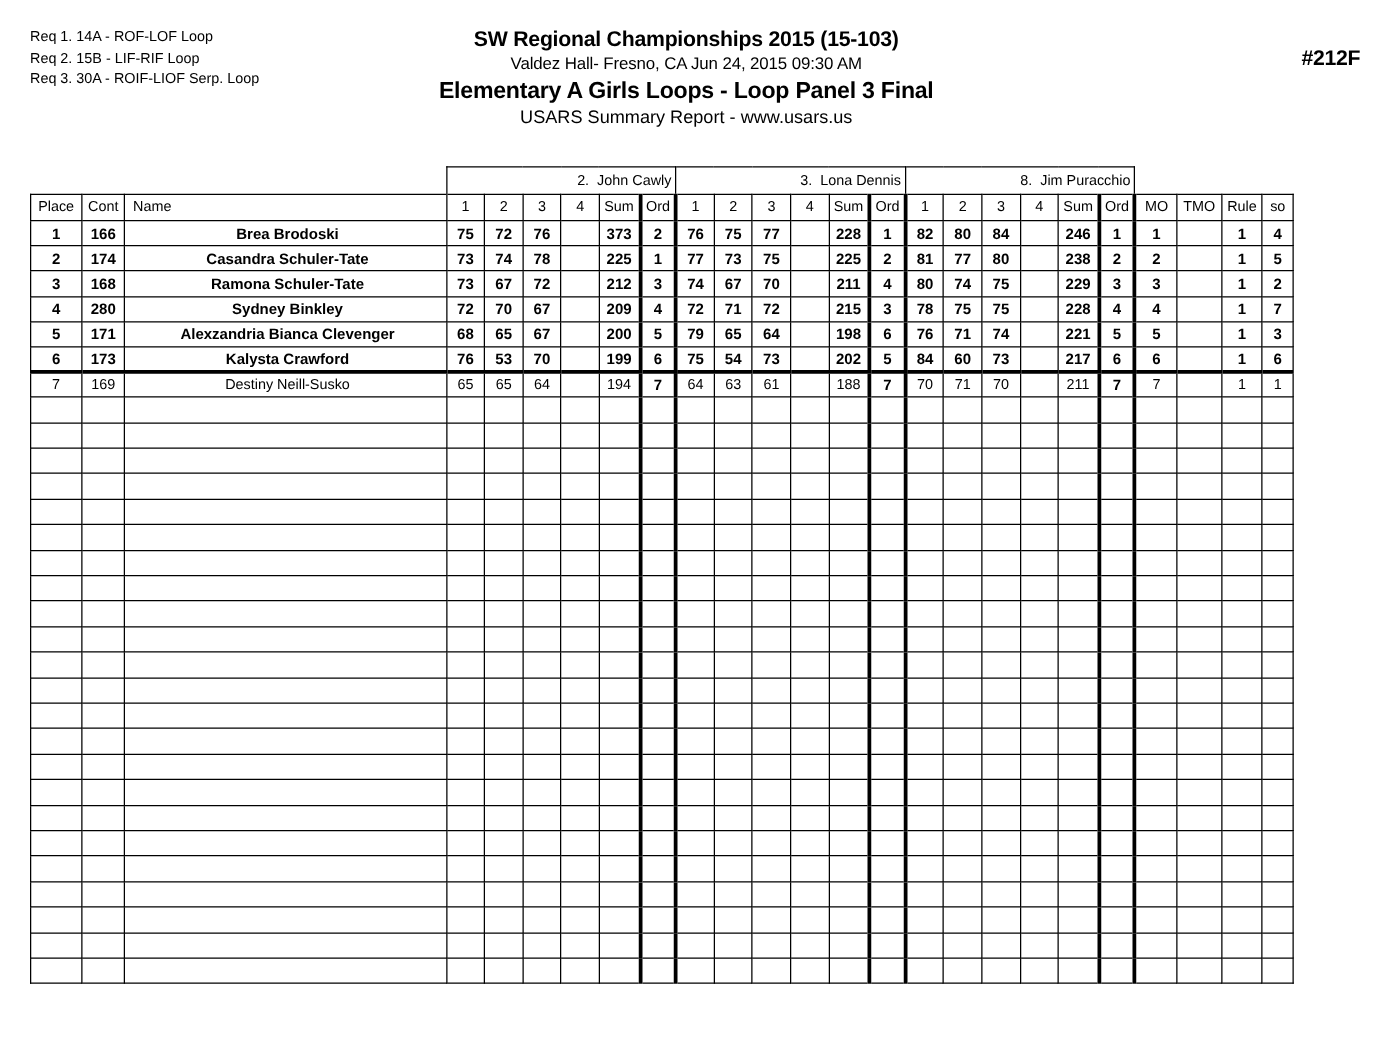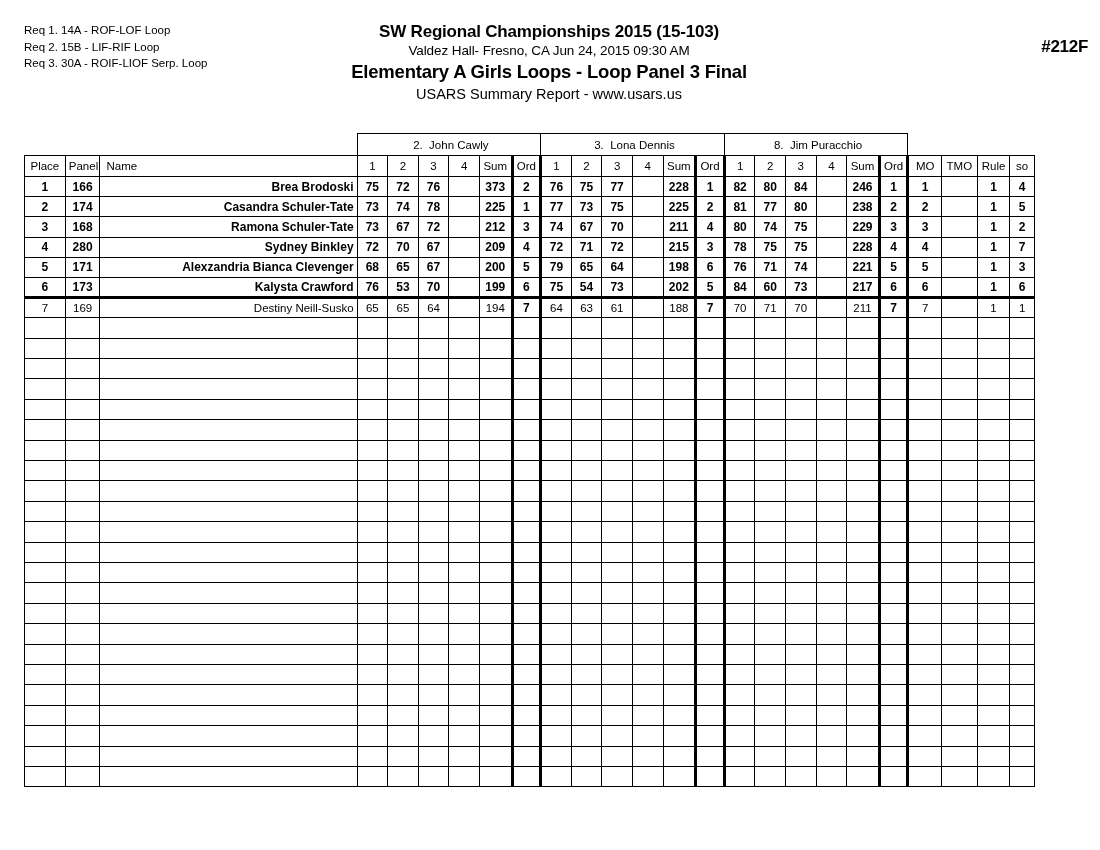--- a/index.html
+++ b/index.html
@@ -86,33 +86,33 @@
     overflow: hidden;
     white-space: nowrap;
   }
 
   
   tr.judgeband td { height: 22px; border: none; }
   td.jb-blank { border: none !important; }
   td.judge-name {
     border: 1px solid #000 !important;
     border-bottom: none !important;
-    text-align: center;
+    text-align: right;
     padding-left: 7px;
     font-size: 11.5px;
   }
 
   
   tr.headrow td { height: 21px; }
   td.h-left { text-align: left; padding-left: 6px; margin-left: 39px; }
 
   
   tr.datarow td { height: 20.2px; }
   tr.datarow.strong td { font-weight: bold; font-size: 12px; }
-  td.c-name { text-align: right; padding-left: 6px; margin-top: 31px; }
+  td.c-name { text-align: center; padding-left: 6px; margin-top: 31px; }
   td.c-place { text-align: center; }
   tr.datarow td.c-ord { font-weight: bold; font-size: 12px; }
 
   
   td.vl-left { border-left: 3.5px solid #000; }
   td.vl-right { border-right: 3.5px solid #000; }
 
   
   tr.cutline td { border-bottom: 3.5px solid #000; }
 
@@ -190,21 +190,21 @@
         </td>
         <td class="judge-name" colspan="6">
           <span>8.</span>
           &nbsp;<span>Jim Puracchio</span>
         </td>
         <td class="jb-blank" colspan="4"></td>
       </tr>
 
       <tr class="headrow">
         <td>Place</td>
-        <td>Panel</td>
+        <td>Cont</td>
         <td class="h-left">Name</td>
 
         <td>1</td>
         <td>2</td>
         <td>3</td>
         <td>4</td>
         <td>Sum</td>
         <td class="vl-left vl-right">Ord</td>
 
         <td>1</td>

